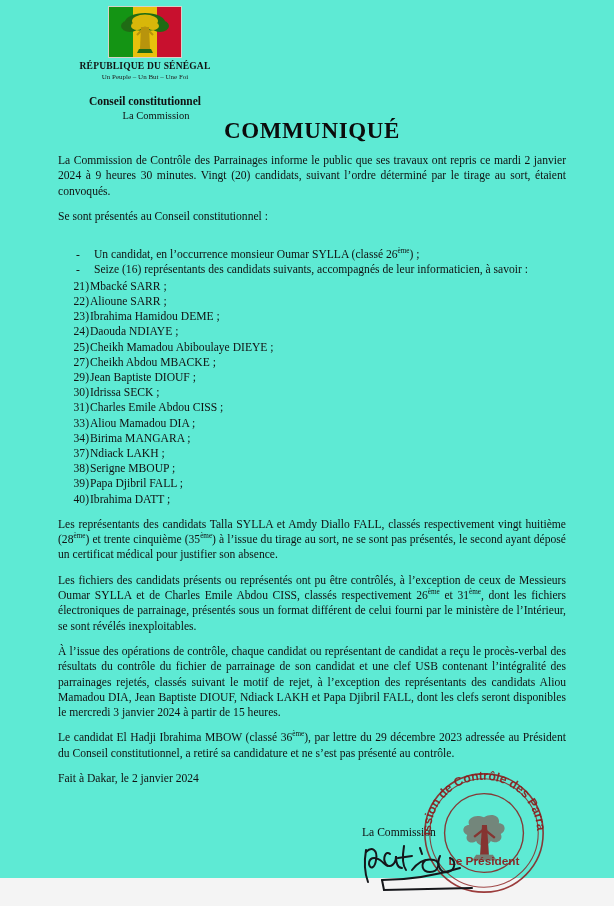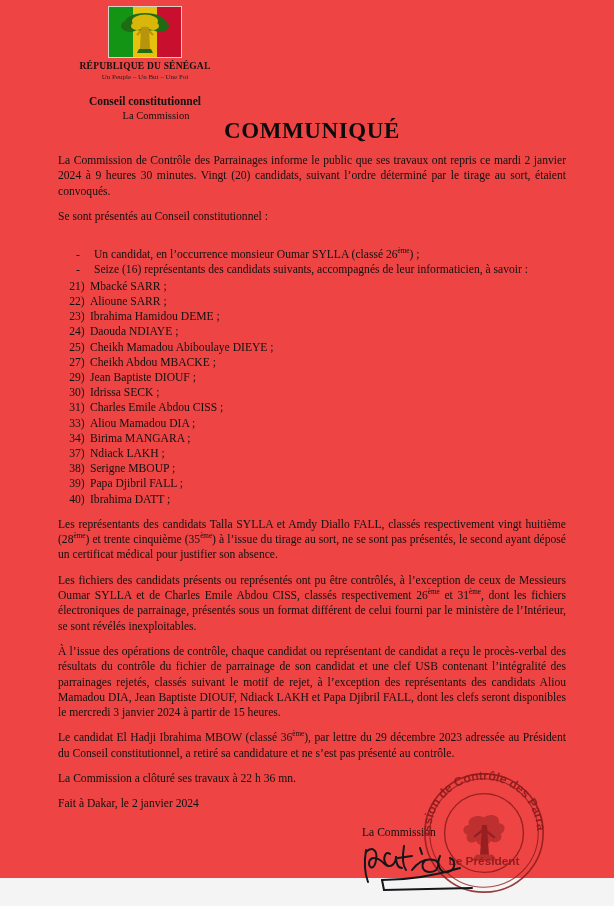--- a/index.html
+++ b/index.html
@@ -7,21 +7,21 @@
     padding: 0;
     background: #f2f2f2;
   }
   body {
     font-family: "Liberation Serif", "DejaVu Serif", serif;
   }
   .page {
     position: relative;
     width: 614px;
     height: 906px;
-    background: #ef4444;
+    background: #5eead4;
     overflow: hidden;
     box-sizing: border-box;
   }
   .bottom-strip {
     position: absolute;
     left: 0;
     bottom: 0;
     width: 614px;
     height: 28px;
     background: #f4f4f4;
@@ -136,21 +136,21 @@
     position: relative;
     padding-left: 32px;
     line-height: 15.2px;
     white-space: nowrap;
   }
   .num-list li .num {
     position: absolute;
     left: 7px;
     top: 0;
     width: 24px;
-    text-align: center;
+    text-align: right;
   }
   sup {
     font-size: 0.62em;
     vertical-align: super;
     line-height: 0;
   }
 
   
   .sig-block {
     position: absolute;
@@ -241,21 +241,20 @@
       <li><span class="num">37)</span><span>Ndiack LAKH ;</span></li>
       <li><span class="num">38)</span><span>Serigne MBOUP ;</span></li>
       <li><span class="num">39)</span><span>Papa Djibril FALL ;</span></li>
       <li><span class="num">40)</span><span>Ibrahima DATT ;</span></li>
     </ul>
 
     <p>Les représentants des candidats Talla SYLLA et Amdy Diallo FALL, classés respectivement vingt huitième (28<sup>ème</sup>) et trente cinquième (35<sup>ème</sup>) à l’issue du tirage au sort, ne se sont pas présentés, le second ayant déposé un certificat médical pour justifier son absence.</p>
     <p>Les fichiers des candidats présents ou représentés ont pu être contrôlés, à l’exception de ceux de Messieurs Oumar SYLLA et de Charles Emile Abdou CISS, classés respectivement 26<sup>ème</sup> et 31<sup>ème</sup>, dont les fichiers électroniques de parrainage, présentés sous un format différent de celui fourni par le ministère de l’Intérieur, se sont révélés inexploitables.</p>
     <p>À l’issue des opérations de contrôle, chaque candidat ou représentant de candidat a reçu le procès-verbal des résultats du contrôle du fichier de parrainage de son candidat et une clef USB contenant l’intégralité des parrainages rejetés, classés suivant le motif de rejet, à l’exception des représentants des candidats Aliou Mamadou DIA, Jean Baptiste DIOUF, Ndiack LAKH et Papa Djibril FALL, dont les clefs seront disponibles le mercredi 3 janvier 2024 à partir de 15 heures.</p>
     <p>Le candidat El Hadji Ibrahima MBOW (classé 36<sup>ème</sup>), par lettre du 29 décembre 2023 adressée au Président du Conseil constitutionnel, a retiré sa candidature et ne s’est pas présenté au contrôle.</p>
-    <p>La Commission a clôturé ses travaux à 22 h 36 mn.</p>
     <p>Fait à Dakar, le 2 janvier 2024</p>
   </div>
 
   <div class="sig-block">La Commission</div>
 
   <svg class="stamp" viewBox="0 0 140 140">
     <defs>
       <path id="arcOuter" d="M 70,70 m -54,0 a 54,54 0 1,1 108,0" transform="rotate(-2 70 70)"></path>
       <path id="arcBottom" d="M 70,70 m -47,0 a 47,47 0 1,0 94,0"></path>
     </defs>

